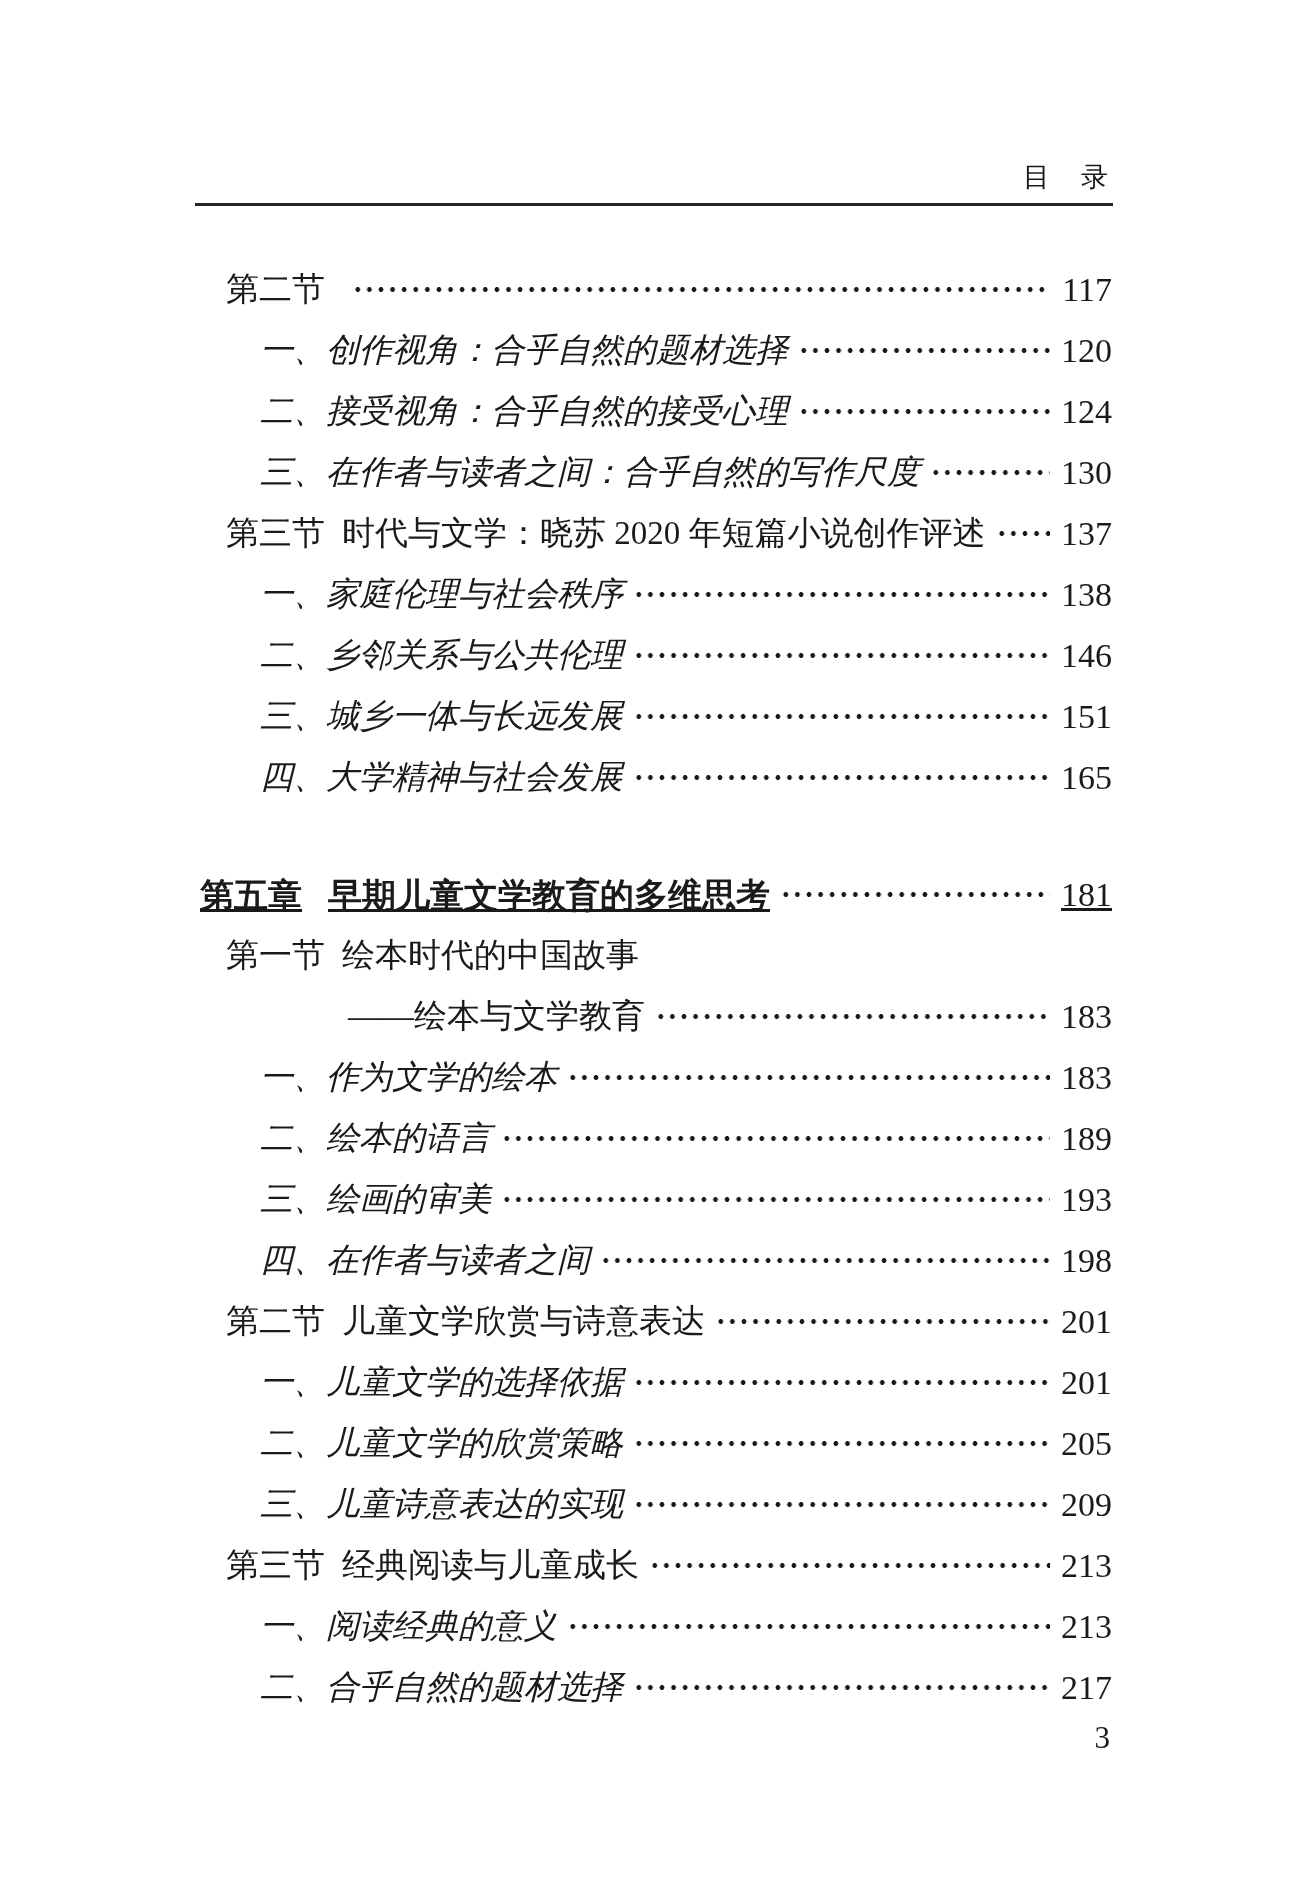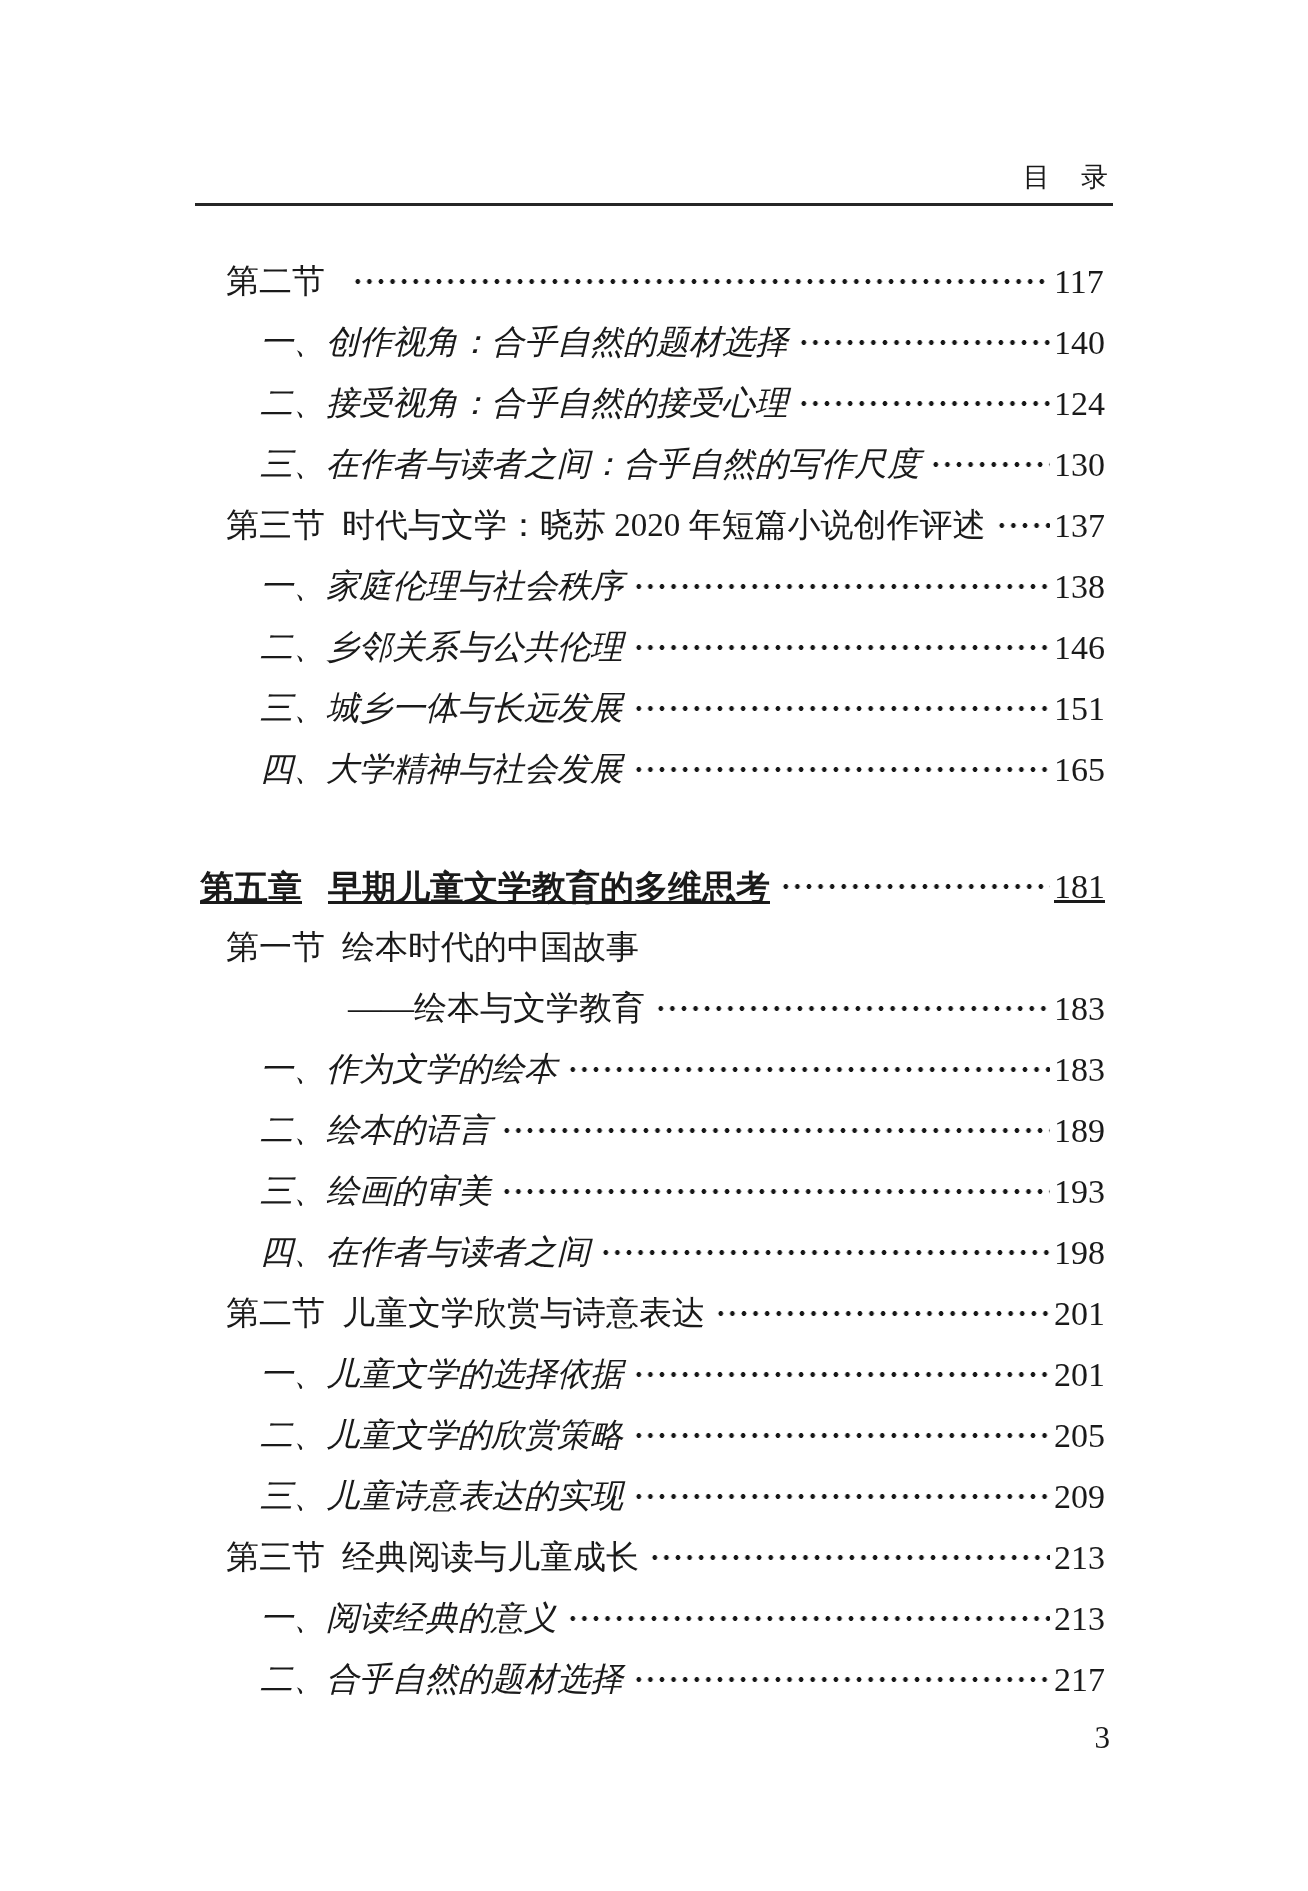--- a/index.html
+++ b/index.html
@@ -23,21 +23,21 @@
     font-size: 27px;
     line-height: 1;
     letter-spacing: 2px;
   }
   .header-rule {
     margin: 12px 195px 0 195px;
     height: 0;
     border-top: 3px solid #262626;
   }
   .toc {
-    margin: 8px 196px;
+    margin: 16px 196px;
     padding-top: 37px;
   }
   .toc-entry {
     display: flex;
     align-items: center;
     height: 61px;
     font-size: 33px;
     line-height: 1;
     white-space: nowrap;
   }
@@ -65,20 +65,21 @@
     flex: 1;
     height: 33px;
     margin: 0 4px 0 10px;
     background-image: radial-gradient(circle, #161616 2.1px, rgba(0,0,0,0) 2.7px);
     background-size: 11.6px 33px;
     background-repeat: repeat-x;
     background-position: left center;
   }
   .entry-page {
     min-width: 58px;
+    text-align: right;
     font-size: 34px;
     font-style: normal;
     font-family: "Liberation Serif", "DejaVu Serif", serif;
     font-weight: normal;
   }
 
   .footer-page-num {
     position: absolute;
     top: 1722px;
     right: 198px;
@@ -98,21 +99,21 @@
   <div class="toc">
       <div class="toc-entry lvl-section">
     <span class="entry-label">第二节</span>
     <span class="dot-leader"></span>
     <span class="entry-page">117</span>
   </div>
       <div class="toc-entry lvl-sub">
     <span class="entry-label">一、</span>
     <span class="entry-title">创作视角：合乎自然的题材选择</span>
     <span class="dot-leader"></span>
-    <span class="entry-page">140</span>
+    <span class="entry-page">120</span>
   </div>
       <div class="toc-entry lvl-sub">
     <span class="entry-label">二、</span>
     <span class="entry-title">接受视角：合乎自然的接受心理</span>
     <span class="dot-leader"></span>
     <span class="entry-page">124</span>
   </div>
       <div class="toc-entry lvl-sub">
     <span class="entry-label">三、</span>
     <span class="entry-title">在作者与读者之间：合乎自然的写作尺度</span>

